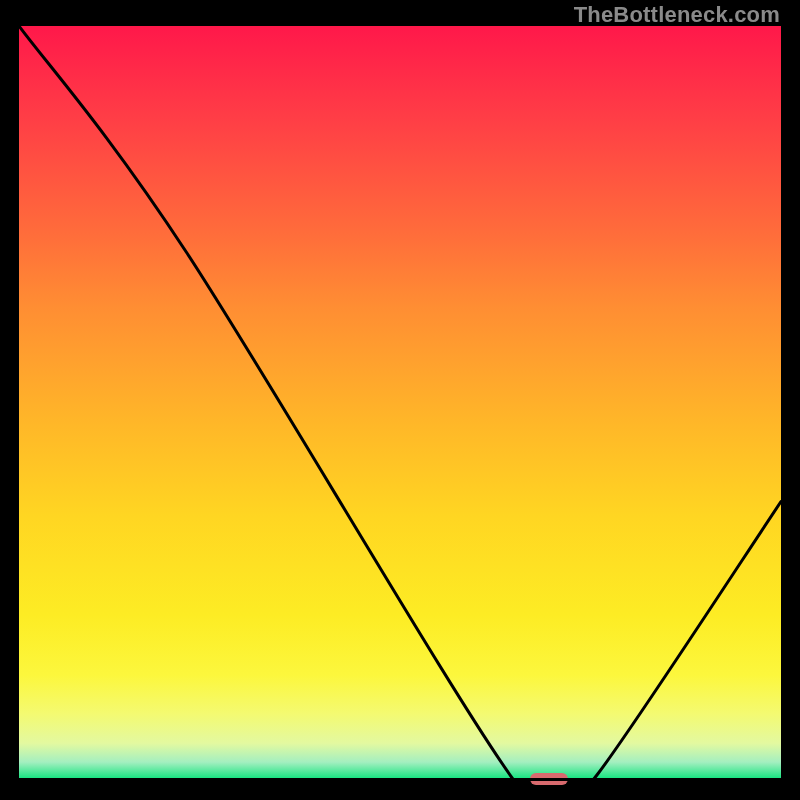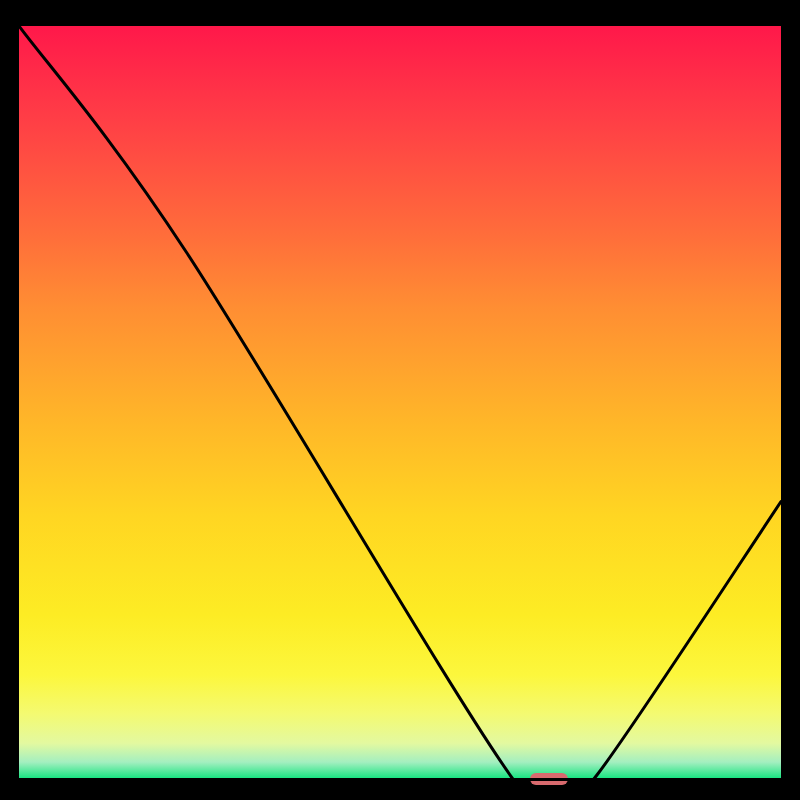--- a/index.html
+++ b/index.html
@@ -76,20 +76,21 @@
     width: 762px;
     height: 3px;
     background: #000;
   }
 </style>
 </head>
 <body>
 
 <div class="stage">
 
+  <div class="watermark">TheBottleneck.com</div>
 
   <div class="plot-frame">
 
     <div class="gradient-panel"></div>
 
     <svg class="curve" viewBox="0 0 762 755" preserveAspectRatio="none">
       <path id="curve-path" fill="none" stroke="#000" stroke-width="3" stroke-linecap="round" stroke-linejoin="round" d="M 0.0 0.0 C 27.9 37.8 85.1 100.7 167.6 226.5 C 250.2 352.3 431.8 666.9 495.3 755.0 C 558.8 843.1 534.7 756.3 548.6 755.0 C 562.6 753.7 543.6 794.0 579.1 747.5 C 614.7 700.9 731.5 521.0 762.0 475.6 "></path>
     </svg>
 
     <div id="optimum-marker" class="marker" style="left: 510.5px; width: 38.1px; top: 747px; background: rgb(216, 106, 110);"></div>

